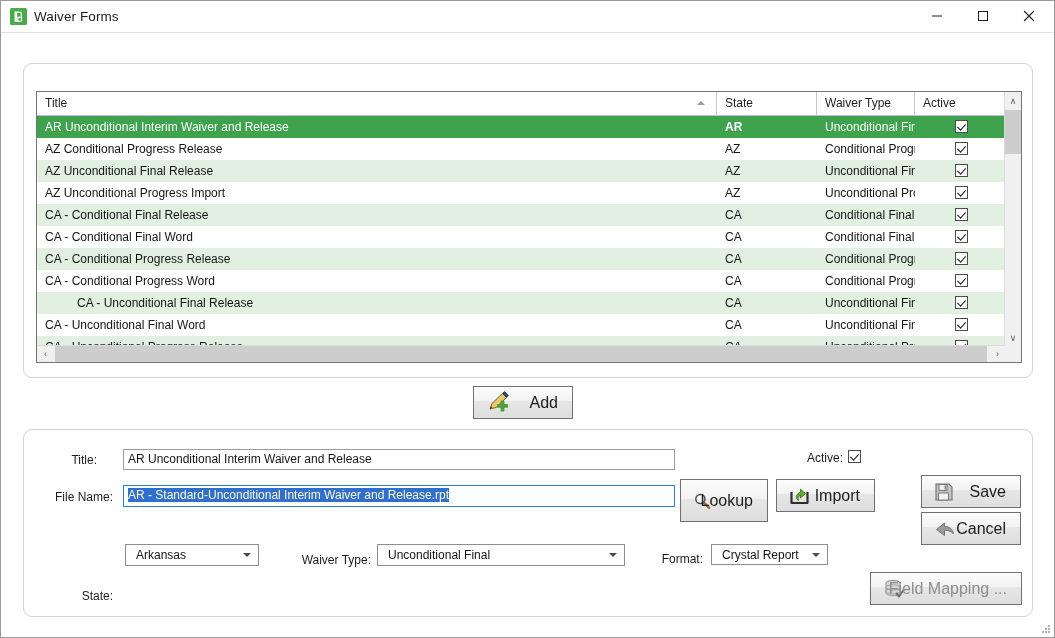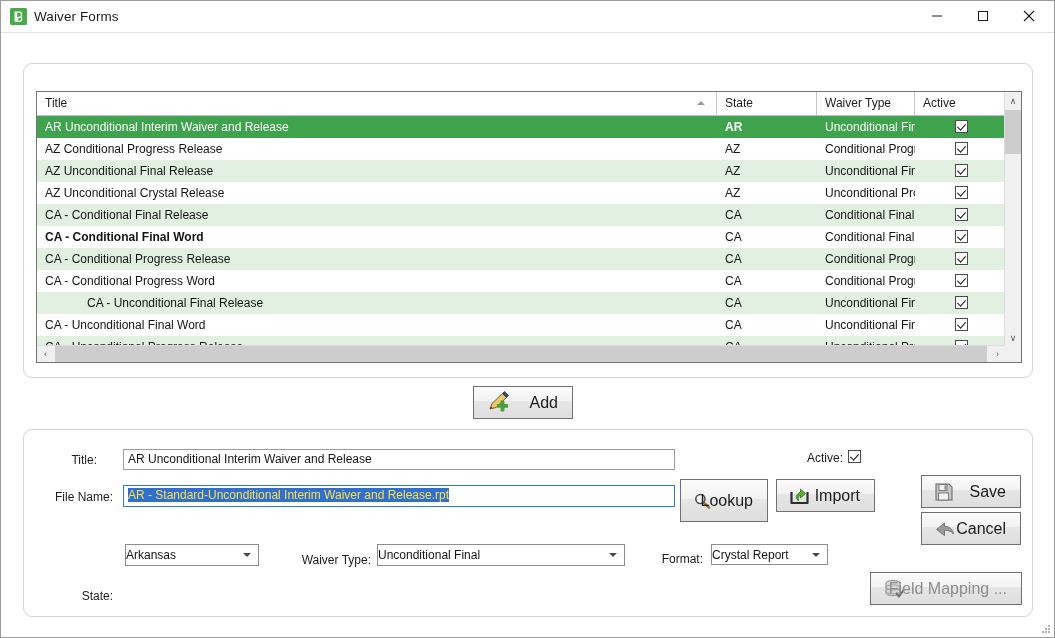--- a/index.html
+++ b/index.html
@@ -268,31 +268,31 @@
     font-size: 12px;
     color: #141414;
     padding: 0 4px;
     line-height: 19px;
     white-space: nowrap;
     overflow: hidden;
   }
   .text-input.focused { border: 1px solid #2b7cd3; }
   .sel-text {
     background: #2f6fd0;
-    color: #fde047;
+    color: #fef9c3;
   }
   .combo {
     position: absolute;
     box-sizing: border-box;
     border: 1px solid #8d8d8d;
     background: #ffffff;
     font-size: 12px;
     color: #141414;
     line-height: 20px;
-    padding-left: 0;
+    padding-left: 10px;
     white-space: nowrap;
     overflow: hidden;
   }
   .combo-arrow {
     position: absolute;
     right: 7px; top: 50%;
     margin-top: -2px;
     width: 0; height: 0;
     border-left: 4px solid transparent;
     border-right: 4px solid transparent;
@@ -394,51 +394,51 @@
           <span class="gcell" style="left: 780px; width: 98px;">Conditional Progr...</span>
           <span class="chk-cell" style="left: 918px;"></span>
         </div>
         <div class="grow alt">
           <span class="gcell" style="left: 0px; width: 680px;">AZ Unconditional Final Release</span>
           <span class="gcell" style="left: 680px; width: 100px;">AZ</span>
           <span class="gcell" style="left: 780px; width: 98px;">Unconditional Final</span>
           <span class="chk-cell" style="left: 918px;"></span>
         </div>
         <div class="grow plain">
-          <span class="gcell" style="left: 0px; width: 680px;">AZ Unconditional Crystal Release</span>
+          <span class="gcell" style="left: 0px; width: 680px;">AZ Unconditional Progress Import</span>
           <span class="gcell" style="left: 680px; width: 100px;">AZ</span>
           <span class="gcell" style="left: 780px; width: 98px;">Unconditional Pro...</span>
           <span class="chk-cell" style="left: 918px;"></span>
         </div>
         <div class="grow alt">
           <span class="gcell" style="left: 0px; width: 680px;">CA - Conditional Final Release</span>
           <span class="gcell" style="left: 680px; width: 100px;">CA</span>
           <span class="gcell" style="left: 780px; width: 98px;">Conditional Final</span>
           <span class="chk-cell" style="left: 918px;"></span>
         </div>
         <div class="grow plain">
-          <span class="gcell" style="left: 0px; width: 680px; font-weight: bold;">CA - Conditional Final Word</span>
+          <span class="gcell" style="left: 0px; width: 680px;">CA - Conditional Final Word</span>
           <span class="gcell" style="left: 680px; width: 100px;">CA</span>
           <span class="gcell" style="left: 780px; width: 98px;">Conditional Final</span>
           <span class="chk-cell" style="left: 918px;"></span>
         </div>
         <div class="grow alt">
           <span class="gcell" style="left: 0px; width: 680px;">CA - Conditional Progress Release</span>
           <span class="gcell" style="left: 680px; width: 100px;">CA</span>
           <span class="gcell" style="left: 780px; width: 98px;">Conditional Progr...</span>
           <span class="chk-cell" style="left: 918px;"></span>
         </div>
         <div class="grow plain">
           <span class="gcell" style="left: 0px; width: 680px;">CA - Conditional Progress Word</span>
           <span class="gcell" style="left: 680px; width: 100px;">CA</span>
           <span class="gcell" style="left: 780px; width: 98px;">Conditional Progr...</span>
           <span class="chk-cell" style="left: 918px;"></span>
         </div>
         <div class="grow alt">
-          <span class="gcell" style="left: 10px; width: 680px; padding-left: 40px;">CA - Unconditional Final Release</span>
+          <span class="gcell" style="left: 0px; width: 680px; padding-left: 40px;">CA - Unconditional Final Release</span>
           <span class="gcell" style="left: 680px; width: 100px;">CA</span>
           <span class="gcell" style="left: 780px; width: 98px;">Unconditional Final</span>
           <span class="chk-cell" style="left: 918px;"></span>
         </div>
         <div class="grow plain">
           <span class="gcell" style="left: 0px; width: 680px;">CA - Unconditional Final Word</span>
           <span class="gcell" style="left: 680px; width: 100px;">CA</span>
           <span class="gcell" style="left: 780px; width: 98px;">Unconditional Final</span>
           <span class="chk-cell" style="left: 918px;"></span>
         </div>

